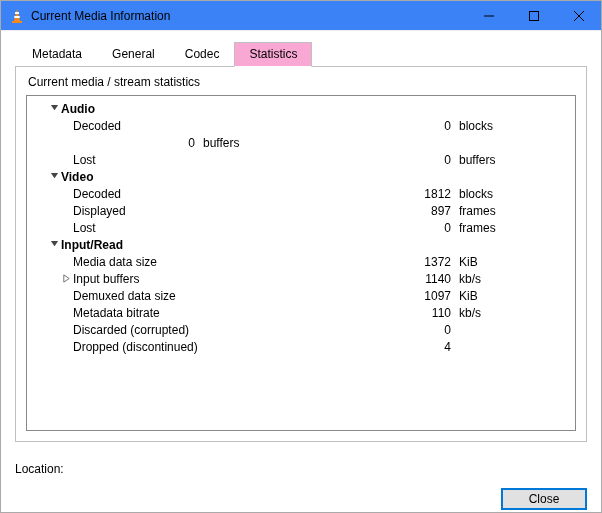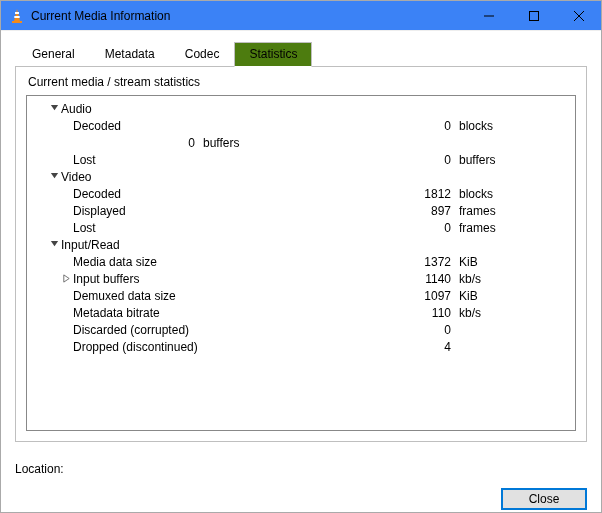--- a/index.html
+++ b/index.html
@@ -50,21 +50,21 @@
     position: relative;
     top: 1px;
     color: #000;
     background: #fff;
   }
   .tab.inactive {
     background: #fff;
     border-color: transparent;
   }
   .tab.active {
-    background: #4d7c0f;
+    background: #f9a8d4;
     border: 1px solid #bfbfbf;
     border-bottom: 1px solid #fff;
     z-index: 2;
   }
   .tabpanel {
     border: 1px solid #bfbfbf;
     padding: 8px 10px 10px 10px;
     position: relative;
     top: 0px;
   }
@@ -86,21 +86,21 @@
   }
   .exp {
     width: 14px;
     display: inline-flex; align-items:center; justify-content:center;
     color: #555;
   }
   .exp svg { width: 9px; height: 9px; }
   .lbl { width: 256px; }
   .val { width: 130px; text-align: right; padding-right: 8px; }
   .unit { width: 60px; }
-  .group .lbl { font-weight: normal; }
+  .group .lbl { font-weight: bold; }
   .indent1 { padding-left: 14px; }
   .indent2 { padding-left: 40px; }
 
   .bottom {
     display: flex;
     align-items: center;
     padding: 12px 14px 6px 14px;
   }
   .loc-label { width: 68px; }
   .loc-input {
@@ -154,22 +154,22 @@
   <div class="win-btn">
     <svg viewBox="0 0 10 10">
         <line x1="0" y1="0" x2="10" y2="10" stroke="#000" stroke-width="1"></line>
         <line x1="10" y1="0" x2="0" y2="10" stroke="#000" stroke-width="1"></line>
       </svg>
   </div>
 </div>
 
 <div class="content">
   <div class="tabs">
+    <div class="tab inactive">Metadata</div>
     <div class="tab inactive">General</div>
-    <div class="tab inactive">Metadata</div>
     <div class="tab inactive">Codec</div>
     <div class="tab active">Statistics</div>
   </div>
 
   <div class="tabpanel">
     <div class="subtitle">Current media / stream statistics</div>
 
     <div class="tree">
 
       <div class="row group indent1">

